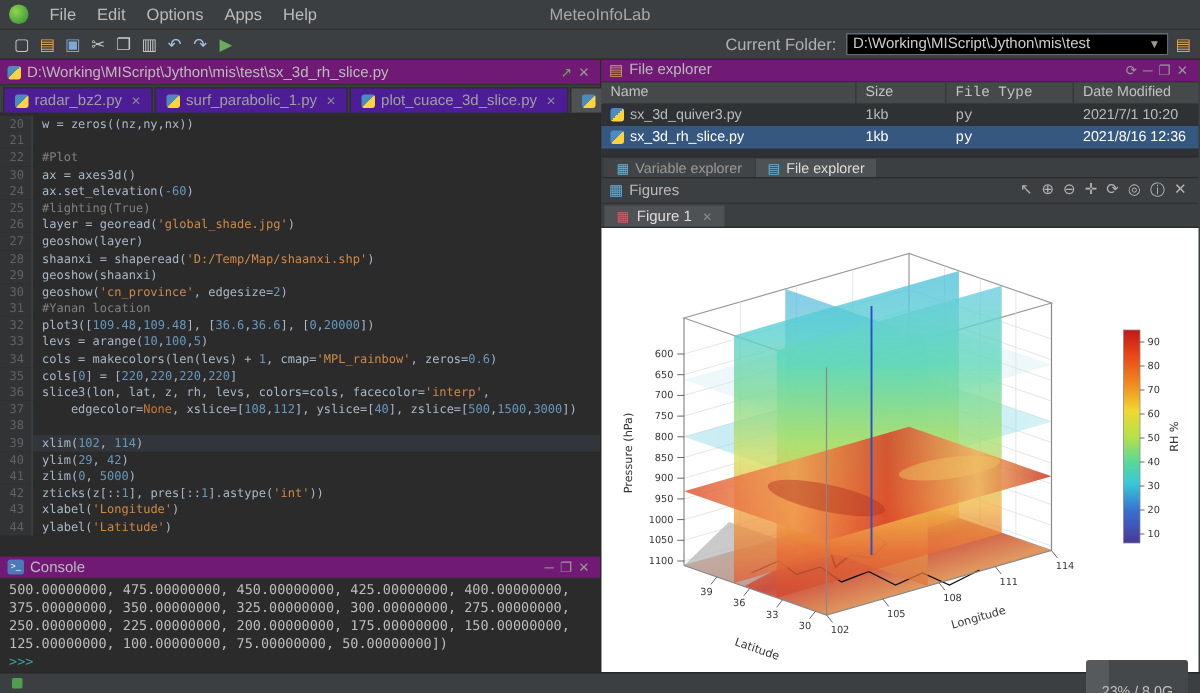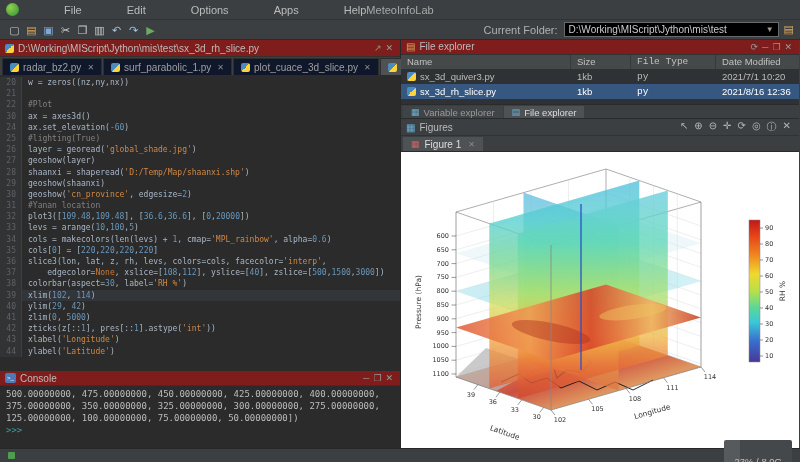--- a/index.html
+++ b/index.html
@@ -2,45 +2,45 @@
 <html><head>
 <meta charset="utf-8">
 <style>
   *{margin:0;padding:0;box-sizing:border-box;}
   html,body{width:800px;height:462px;overflow:hidden;}
   body{background:#3c3f41;color:#bbbbbb;font-family:"Liberation Sans",sans-serif;font-size:11px;}
 
   
   .menubar{height:20px;display:flex;align-items:center;padding:0 6px;background:#3c3f41;border-bottom:1px solid #323232;position:relative;}
   .logo{width:13px;height:13px;border-radius:50%;background:radial-gradient(circle at 35% 35%,#8fd44a,#2e8b3a);margin-right:7px;flex:0 0 13px;}
-  .menu-item{padding:2px 7px;color:#bbbbbb;cursor:default;margin-left:31px;}
+  .menu-item{padding:2px 7px;color:#bbbbbb;cursor:default;}
   .app-title{position:absolute;left:50%;transform:translateX(-50%);color:#a8a8a8;}
   .toolbar{height:20px;display:flex;align-items:center;padding:0 6px;background:#3c3f41;border-bottom:1px solid #2b2b2b;gap:1px;}
   .tb-icon{width:17px;text-align:center;font-size:11px;line-height:16px;cursor:default;}
   .spacer{flex:1;}
   .folder-label{color:#b0b0b0;margin-right:5px;font-size:11px;}
   .folder-select{display:flex;align-items:center;height:15px;background:#000000;border:1px solid #646a6e;padding:0 4px;font-size:10px;color:#cccccc;min-width:215px;gap:6px;}
   .folder-select .caret{color:#999;font-size:8px;margin-left:auto;}
   .browse-icon{color:#d8a85c;font-size:11px;margin-left:4px;}
 
   
   .main{display:flex;height:408px;}
   .left{width:401px;border-right:1px solid #282828;display:flex;flex-direction:column;background:#2b2b2b;}
   .right{width:398px;display:flex;flex-direction:column;background:#3c3f41;}
 
-  .panel-header{height:17px;display:flex;align-items:center;gap:4px;padding:0 5px;background:#7f1d1d;border-bottom:1px solid #323232;font-size:10px;color:#bbbbbb;white-space:nowrap;}
+  .panel-header{height:17px;display:flex;align-items:center;gap:4px;padding:0 5px;background:#701a75;border-bottom:1px solid #323232;font-size:10px;color:#bbbbbb;white-space:nowrap;}
   .hdr-icon{font-size:9px;color:#9a9a9a;padding:0 2px;cursor:default;}
   .py-icon{display:inline-block;width:9px;height:9px;border-radius:2px;background:linear-gradient(135deg,#4b8bbe 0 50%,#ffd43b 50% 100%);flex:0 0 9px;}
   .console-glyph{width:11px;height:10px;background:#4e79b8;color:#fff;font-size:6px;line-height:10px;text-align:center;border-radius:2px;flex:0 0 11px;}
   .figures-glyph{color:#6ab0d8;font-size:10px;}
   .folder-glyph{color:#d8a85c;font-size:10px;}
 
   
   .ed-tabs{height:19px;display:flex;align-items:stretch;background:#3c3f41;border-bottom:1px solid #2b2b2b;padding:1px 0 0 2px;gap:1px;}
-  .ed-tab{display:flex;align-items:center;gap:4px;padding:0 7px;background:#0f172a;color:#9f9f9f;font-size:10px;border:1px solid #2e2e2e;border-bottom:none;cursor:default;white-space:nowrap;}
+  .ed-tab{display:flex;align-items:center;gap:4px;padding:0 7px;background:#4c1d95;color:#9f9f9f;font-size:10px;border:1px solid #2e2e2e;border-bottom:none;cursor:default;white-space:nowrap;}
   .ed-tab.active{background:#4e5254;color:#dddddd;}
   .tab-close{color:#8a8a8a;font-size:8px;margin-left:2px;}
 
   
   .editor{flex:1;background:#2b2b2b;overflow:hidden;font-family:"DejaVu Sans Mono",monospace;font-size:8px;line-height:11.2px;padding-top:1px;}
   .code-line{display:flex;height:11.2px;white-space:pre;}
   .code-line.active-line .code-text{background:#32363a;width:100%;}
   .gutter-num{flex:0 0 22px;width:22px;text-align:right;padding-right:5px;color:#606366;background:#313335;border-right:1px solid #3c3f41;}
   .code-text{padding-left:6px;color:#a9b7c6;}
   .tok-p{color:#a9b7c6;}
@@ -162,45 +162,46 @@
         <div class="code-line"><span class="gutter-num">24</span><span class="code-text"><span class="tok-p">ax.set_elevation(</span><span class="tok-n">-60</span><span class="tok-p">)</span></span></div>
         <div class="code-line"><span class="gutter-num">25</span><span class="code-text"><span class="tok-c">#lighting(True)</span></span></div>
         <div class="code-line"><span class="gutter-num">26</span><span class="code-text"><span class="tok-p">layer = georead(</span><span class="tok-s">'global_shade.jpg'</span><span class="tok-p">)</span></span></div>
         <div class="code-line"><span class="gutter-num">27</span><span class="code-text"><span class="tok-p">geoshow(layer)</span></span></div>
         <div class="code-line"><span class="gutter-num">28</span><span class="code-text"><span class="tok-p">shaanxi = shaperead(</span><span class="tok-s">'D:/Temp/Map/shaanxi.shp'</span><span class="tok-p">)</span></span></div>
         <div class="code-line"><span class="gutter-num">29</span><span class="code-text"><span class="tok-p">geoshow(shaanxi)</span></span></div>
         <div class="code-line"><span class="gutter-num">30</span><span class="code-text"><span class="tok-p">geoshow(</span><span class="tok-s">'cn_province'</span><span class="tok-p">, edgesize=</span><span class="tok-n">2</span><span class="tok-p">)</span></span></div>
         <div class="code-line"><span class="gutter-num">31</span><span class="code-text"><span class="tok-c">#Yanan location</span></span></div>
         <div class="code-line"><span class="gutter-num">32</span><span class="code-text"><span class="tok-p">plot3([</span><span class="tok-n">109.48</span><span class="tok-p">,</span><span class="tok-n">109.48</span><span class="tok-p">], [</span><span class="tok-n">36.6</span><span class="tok-p">,</span><span class="tok-n">36.6</span><span class="tok-p">], [</span><span class="tok-n">0</span><span class="tok-p">,</span><span class="tok-n">20000</span><span class="tok-p">])</span></span></div>
         <div class="code-line"><span class="gutter-num">33</span><span class="code-text"><span class="tok-p">levs = arange(</span><span class="tok-n">10</span><span class="tok-p">,</span><span class="tok-n">100</span><span class="tok-p">,</span><span class="tok-n">5</span><span class="tok-p">)</span></span></div>
-        <div class="code-line"><span class="gutter-num">34</span><span class="code-text"><span class="tok-p">cols = makecolors(len(levs) + </span><span class="tok-n">1</span><span class="tok-p">, cmap=</span><span class="tok-s">'MPL_rainbow'</span><span class="tok-p">, alpha=</span><span class="tok-n">0.6</span><span class="tok-p">)</span></span></div>
+        <div class="code-line"><span class="gutter-num">34</span><span class="code-text"><span class="tok-p">cols = makecolors(len(levs) + </span><span class="tok-n">1</span><span class="tok-p">, cmap=</span><span class="tok-s">'MPL_rainbow'</span><span class="tok-p">, zeros=</span><span class="tok-n">0.6</span><span class="tok-p">)</span></span></div>
         <div class="code-line"><span class="gutter-num">35</span><span class="code-text"><span class="tok-p">cols[</span><span class="tok-n">0</span><span class="tok-p">] = [</span><span class="tok-n">220</span><span class="tok-p">,</span><span class="tok-n">220</span><span class="tok-p">,</span><span class="tok-n">220</span><span class="tok-p">,</span><span class="tok-n">220</span><span class="tok-p">]</span></span></div>
         <div class="code-line"><span class="gutter-num">36</span><span class="code-text"><span class="tok-p">slice3(lon, lat, z, rh, levs, colors=cols, facecolor=</span><span class="tok-s">'interp'</span><span class="tok-p">,</span></span></div>
         <div class="code-line"><span class="gutter-num">37</span><span class="code-text"><span class="tok-p">    edgecolor=</span><span class="tok-k">None</span><span class="tok-p">, xslice=[</span><span class="tok-n">108</span><span class="tok-p">,</span><span class="tok-n">112</span><span class="tok-p">], yslice=[</span><span class="tok-n">40</span><span class="tok-p">], zslice=[</span><span class="tok-n">500</span><span class="tok-p">,</span><span class="tok-n">1500</span><span class="tok-p">,</span><span class="tok-n">3000</span><span class="tok-p">])</span></span></div>
-        <div class="code-line"><span class="gutter-num">38</span><span class="code-text"><span class="tok-p">colorbar(aspect=</span><span class="tok-n">30</span><span class="tok-p">, label=</span><span class="tok-s">'RH %'</span><span class="tok-p">)</span></span></div>
+        <div class="code-line"><span class="gutter-num">38</span></div>
         <div class="code-line active-line"><span class="gutter-num">39</span><span class="code-text"><span class="tok-p">xlim(</span><span class="tok-n">102</span><span class="tok-p">, </span><span class="tok-n">114</span><span class="tok-p">)</span></span></div>
         <div class="code-line"><span class="gutter-num">40</span><span class="code-text"><span class="tok-p">ylim(</span><span class="tok-n">29</span><span class="tok-p">, </span><span class="tok-n">42</span><span class="tok-p">)</span></span></div>
         <div class="code-line"><span class="gutter-num">41</span><span class="code-text"><span class="tok-p">zlim(</span><span class="tok-n">0</span><span class="tok-p">, </span><span class="tok-n">5000</span><span class="tok-p">)</span></span></div>
         <div class="code-line"><span class="gutter-num">42</span><span class="code-text"><span class="tok-p">zticks(z[::</span><span class="tok-n">1</span><span class="tok-p">], pres[::</span><span class="tok-n">1</span><span class="tok-p">].astype(</span><span class="tok-s">'int'</span><span class="tok-p">))</span></span></div>
         <div class="code-line"><span class="gutter-num">43</span><span class="code-text"><span class="tok-p">xlabel(</span><span class="tok-s">'Longitude'</span><span class="tok-p">)</span></span></div>
         <div class="code-line"><span class="gutter-num">44</span><span class="code-text"><span class="tok-p">ylabel(</span><span class="tok-s">'Latitude'</span><span class="tok-p">)</span></span></div>
       </div>
     <div class="panel-header" style="height:16px;border-top:1px solid #2b2b2b;">
       <span class="console-glyph">&gt;_</span>
       <span>Console</span>
       <span class="spacer"></span>
       <span style="display:flex;">
           <span class="hdr-icon">─</span>
           <span class="hdr-icon">❐</span>
           <span class="hdr-icon">✕</span>
         </span>
     </div>
     <div class="console-body">
         <div class="console-line">500.00000000, 475.00000000, 450.00000000, 425.00000000, 400.00000000,</div>
         <div class="console-line">375.00000000, 350.00000000, 325.00000000, 300.00000000, 275.00000000,</div>
+        <div class="console-line">250.00000000, 225.00000000, 200.00000000, 175.00000000, 150.00000000,</div>
         <div class="console-line">125.00000000, 100.00000000, 75.00000000, 50.00000000])</div>
         <div class="console-line"><span class="prompt">&gt;&gt;&gt;</span></div>
       </div>
   </div>
 
   <div class="right">
     <div class="panel-header" style="height:16px;">
       <span class="folder-glyph">▤</span>
       <span>File explorer</span>
       <span class="spacer"></span>

